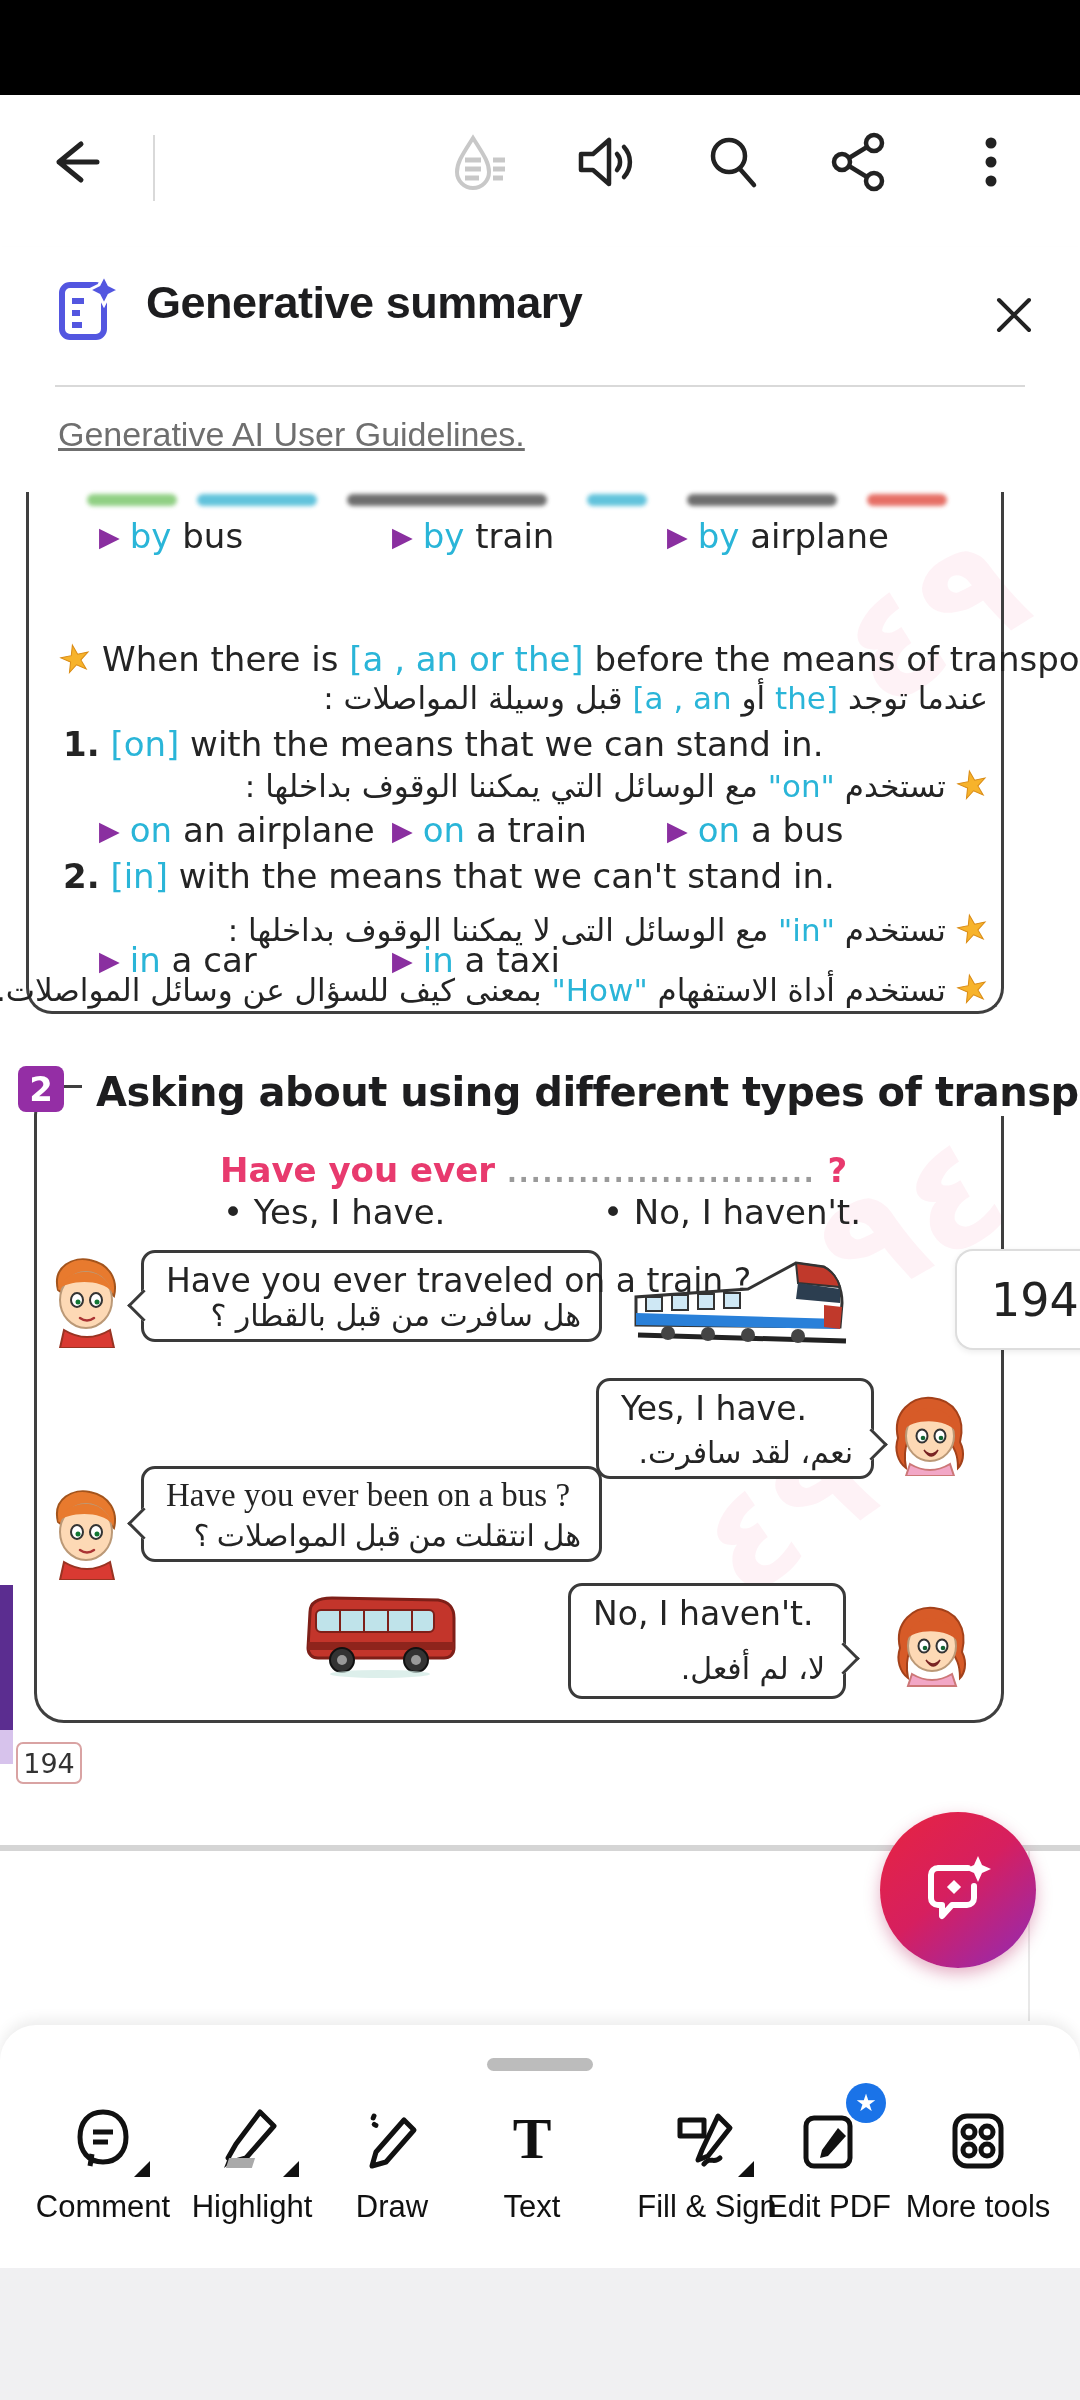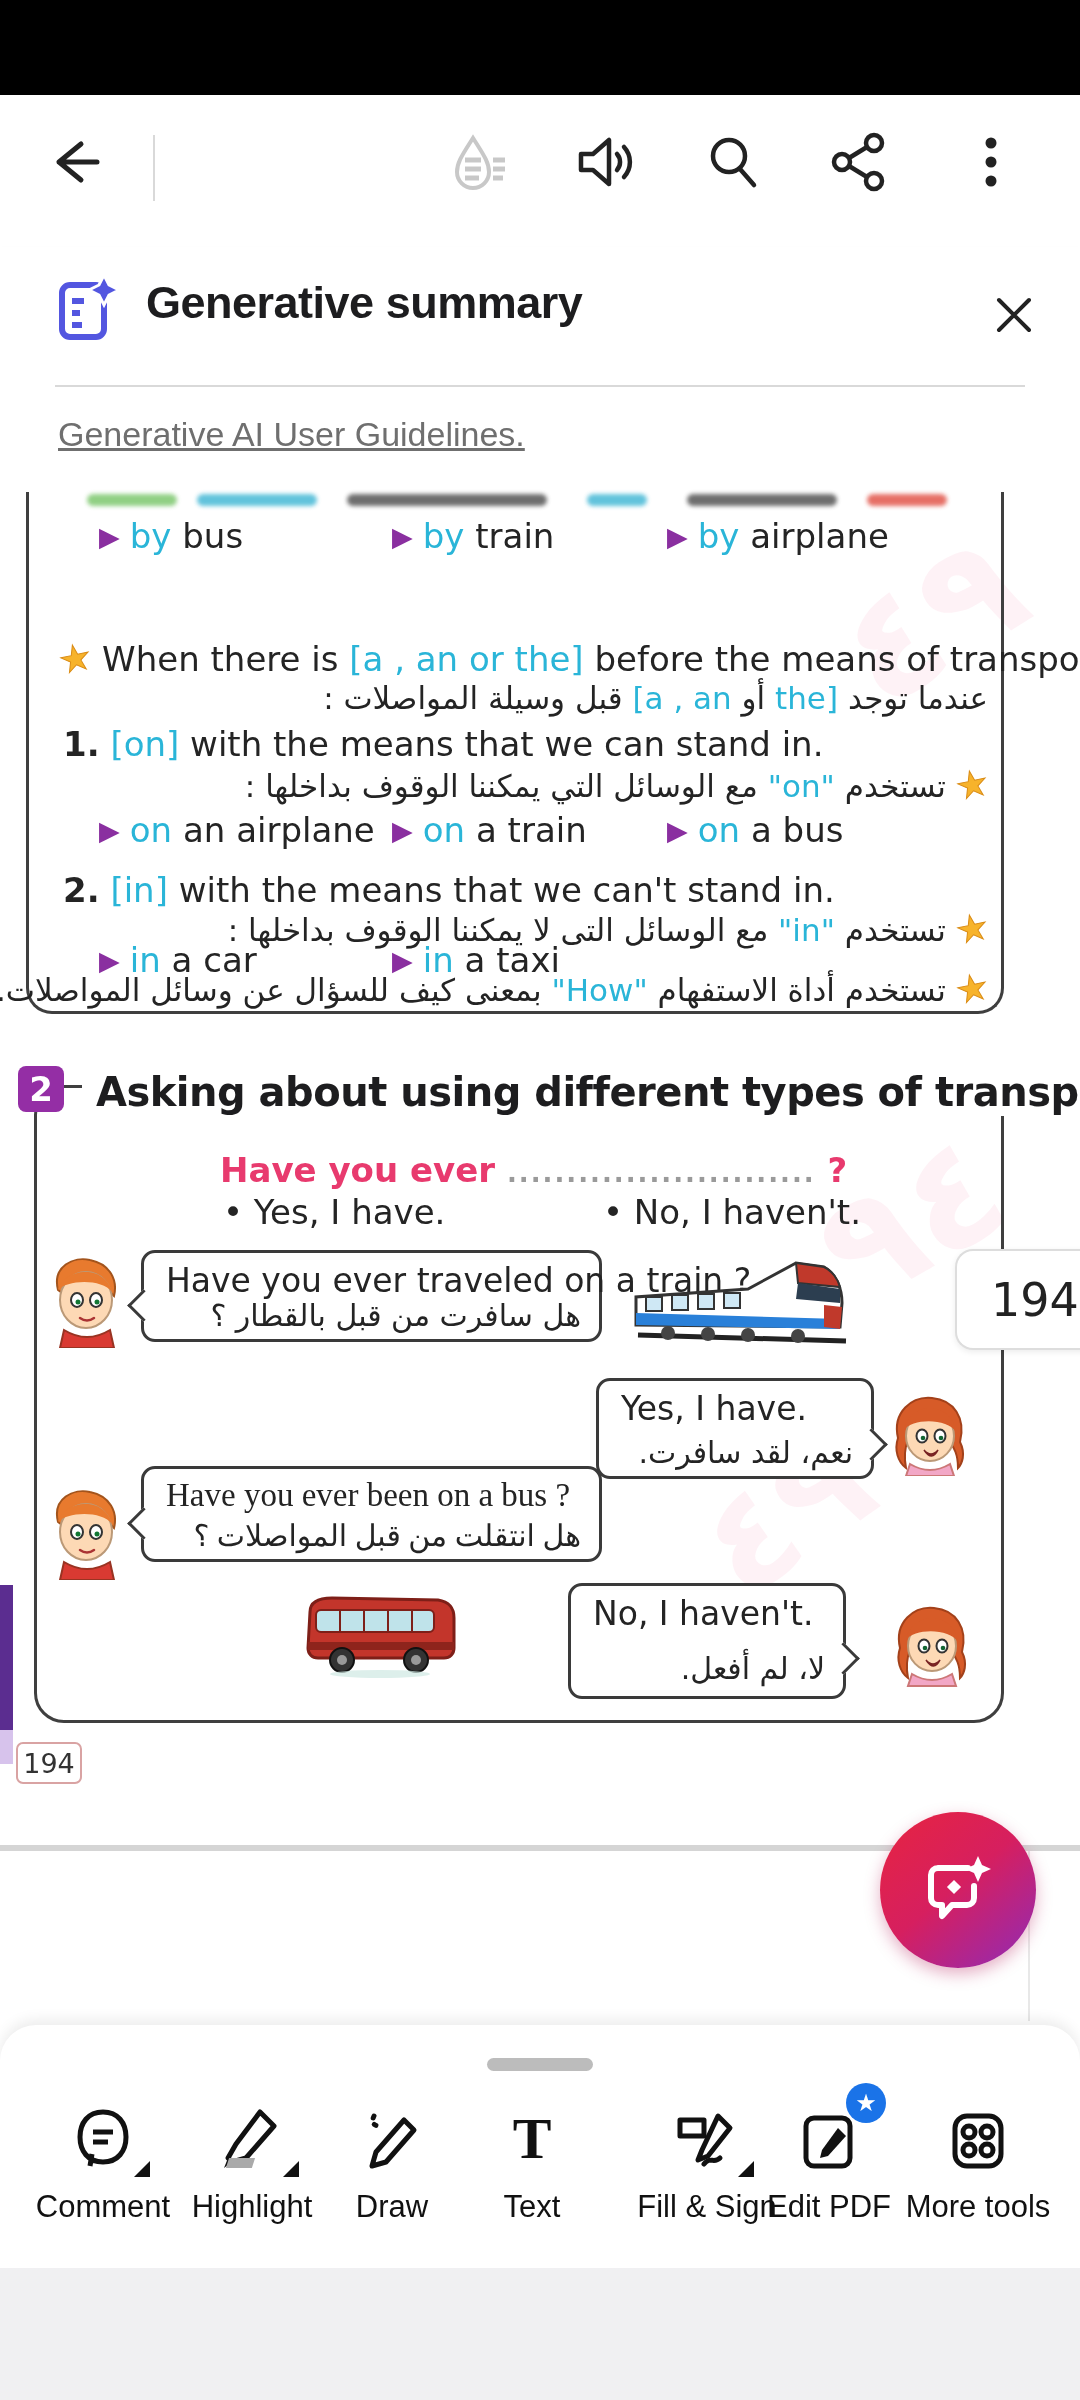--- a/index.html
+++ b/index.html
@@ -209,21 +209,21 @@
       <div class="row" style="left:70px;top:318px;">
         <span class="tri">▶</span><span class="cyan">on</span>&nbsp;<span>an airplane</span>
       </div>
       <div class="row" style="left:363px;top:318px;">
         <span class="tri">▶</span><span class="cyan">on</span>&nbsp;<span>a train</span>
       </div>
       <div class="row" style="left:638px;top:318px;">
         <span class="tri">▶</span><span class="cyan">on</span>&nbsp;<span>a bus</span>
       </div>
 
-      <div class="row" style="left:34px;top:378px;">
+      <div class="row" style="left:34px;top:364px;">
         <b>2.</b>&nbsp;<span class="cyan">[in]</span><span> with the means that we can't stand in.</span>
       </div>
       <div class="row ar" dir="rtl" style="right:13px;top:416px;">
         <span class="star">★</span>&nbsp;<span>تستخدم </span><span class="cyan" dir="ltr">"in"</span><span> مع الوسائل التى لا يمكننا الوقوف بداخلها :</span>
       </div>
 
       <div class="row" style="left:70px;top:448px;">
         <span class="tri">▶</span><span class="cyan">in</span>&nbsp;<span>a car</span>
       </div>
       <div class="row" style="left:363px;top:448px;">

